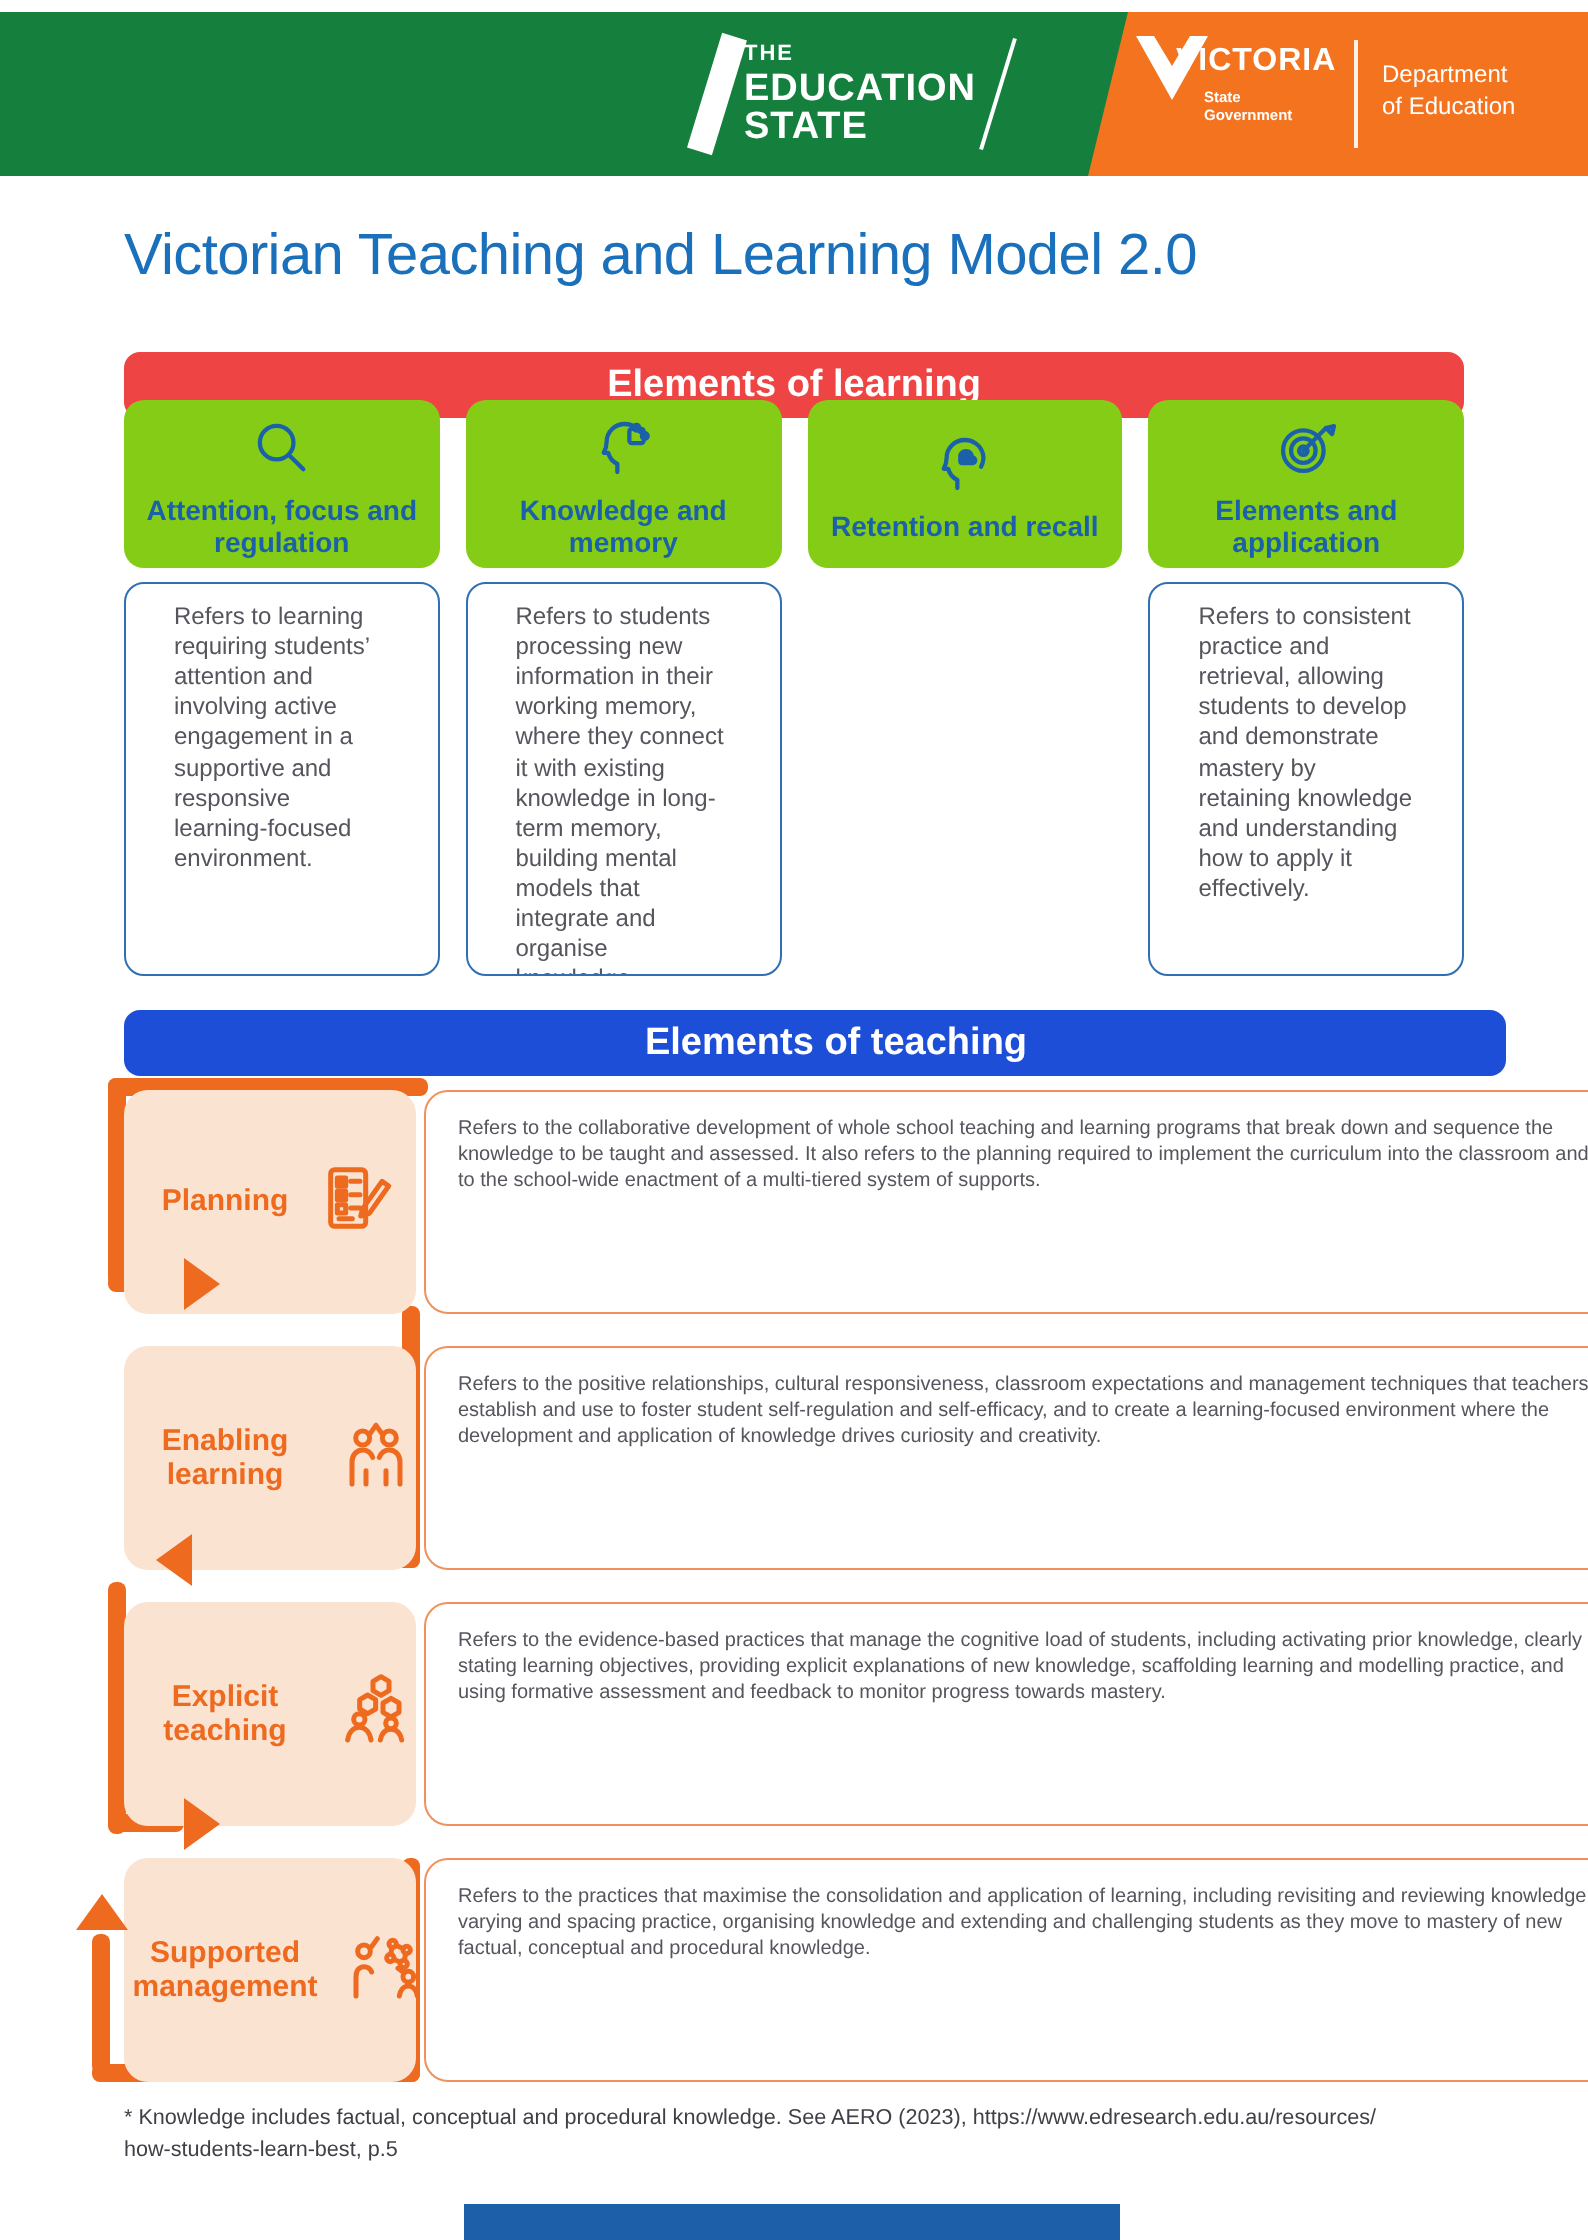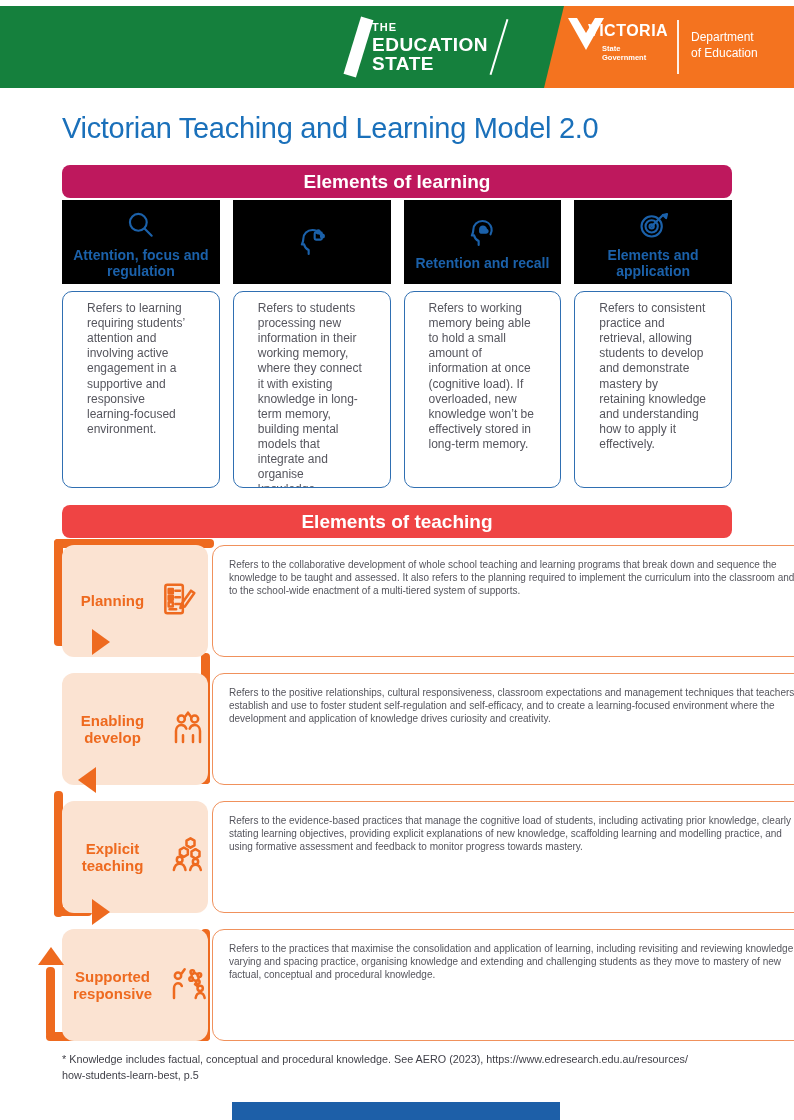--- a/index.html
+++ b/index.html
@@ -23,26 +23,26 @@
            clip-path:polygon(0 0,100% 0,50% 100%);}
   .vic-word{position:absolute;left:44px;top:16px;color:#fff;font-weight:bold;font-size:16px;letter-spacing:.5px;}
   .vic-sub{position:absolute;left:58px;top:38px;color:#fff;font-weight:bold;font-size:7.5px;line-height:1.2;white-space:pre-line;}
   .vic-div{position:absolute;left:133px;top:14px;width:2px;height:54px;background:#ffffff;opacity:.9;}
   .dept{position:absolute;left:147px;top:24px;color:#fff;font-size:12px;line-height:1.3;white-space:pre-line;}
 
   
   .title{position:absolute;left:62px;top:112px;font-size:29px;font-weight:normal;color:#1a70ba;letter-spacing:-.3px;}
   .banner{position:absolute;left:62px;width:670px;height:33px;border-radius:8px;color:#fff;
           display:flex;align-items:center;justify-content:center;font-size:19px;font-weight:bold;}
-  .banner.blue{top:165px;background:#be185d;}
-  .banner.orange{top:505px;background:#ef4444;}
+  .banner.blue{top:176px;background:#ef4444;}
+  .banner.orange{top:505px;background:#1d4ed8;padding-left:21px;}
 
   
   .learn{position:absolute;left:62px;top:200px;width:670px;display:grid;grid-template-columns:repeat(4,1fr);column-gap:13px;}
-  .lhead{background:#000000;border-radius:0;height:84px;display:flex;flex-direction:column;
+  .lhead{background:#84cc16;border-radius:10px;height:84px;display:flex;flex-direction:column;
          align-items:center;justify-content:center;gap:3px;padding-top:4px;box-sizing:border-box;}
   .lhead svg{width:32px;height:32px;stroke:#1b61aa;fill:none;stroke-width:1.6;stroke-linecap:round;stroke-linejoin:round;}
   .ltitle{color:#1b61aa;font-weight:bold;font-size:14px;text-align:center;line-height:1.12;padding:0 4px;}
   .lbody{margin-top:7px;background:#fff;border:1.6px solid #2f6fb2;border-radius:10px;height:197px;
          padding:9px 24px;font-size:12px;color:#55555d;line-height:1.26;box-sizing:border-box;overflow:hidden;}
 
   
   .teach{position:absolute;left:62px;top:545px;width:670px;height:500px;}
   .trow{position:absolute;left:0;width:670px;height:112px;}
   .tlabel{position:absolute;left:0;top:0;width:146px;height:112px;background:#fbe3d2;border-radius:12px;
@@ -113,35 +113,35 @@
     <div>
       <div class="lhead">
         <span>
           <svg viewBox="0 0 24 24">
               <path d="M9.5 21v-3c-1.8-.9-3-2.4-3.4-4.2H4.4c.8-1.5 1.1-2.6 1.1-4.2C5.5 6 8.5 3 12.3 3c2.4 0 4.5 1.2 5.8 3"></path>
               <rect x="14" y="4.8" width="5.4" height="5.4" rx="1"></rect>
               <circle cx="16.7" cy="4.4" r="1.1"></circle>
               <circle cx="19.8" cy="7.5" r="1.1"></circle>
             </svg>
         </span>
+        <div class="ltitle">Knowledge and memory</div>
       </div>
       <div class="lbody">Refers to students processing new information in their working memory, where they connect it with existing knowledge in long-term memory, building mental models that integrate and organise knowledge.</div>
     </div>
 
     <div>
       <div class="lhead">
         <span>
           <svg viewBox="0 0 24 24">
               <path d="M9.5 21v-3c-1.8-.9-3-2.4-3.4-4.2H4.4c.8-1.5 1.1-2.6 1.1-4.2C5.5 6 8.5 3 12.3 3c3.3 0 6 2.2 6.8 5.2.4 1.6.1 3.3-.7 4.8-.6 1.1-.9 2-(.9) 3"></path>
               <path d="M9.8 9.2c0-1.6 1.3-2.8 2.9-2.8 1.6 0 2.8 1.1 3 2.4.8.3 1.3 1 1.3 1.8 0 1.1-.9 1.9-2 1.9h-3.8c-.9 0-1.4-.7-1.4-1.6z" fill="#1b61aa" stroke="none"></path>
             </svg>
         </span>
         <div class="ltitle">Retention and recall</div>
       </div>
-      <div class="lbody">Refers to working memory being able to hold a small amount of information at once (cognitive load). If overloaded, new knowledge won’t be effectively stored in long-term memory.</div>
     </div>
 
     <div>
       <div class="lhead">
         <span>
           <svg viewBox="0 0 24 24">
               <circle cx="11" cy="13" r="7.6"></circle>
               <circle cx="11" cy="13" r="4.6"></circle>
               <circle cx="11" cy="13" r="1.6"></circle>
               <path d="M11 13L19.5 4.5"></path>
@@ -187,21 +187,21 @@
               <path d="M11 7h2.8M11 11h2.8M11 15h2.8M7.5 18.2h4"></path>
               <path d="M14.6 15.2l5.8-8.2 2 1.4-5.8 8.2-2.6.8z"></path>
             </svg>
         </span>
       </div>
       <div class="tdesc">Refers to the collaborative development of whole school teaching and learning programs that break down and sequence the knowledge to be taught and assessed. It also refers to the planning required to implement the curriculum into the classroom and to the school-wide enactment of a multi-tiered system of supports.</div>
     </div>
 
     <div class="trow" style="top:128px;">
       <div class="tlabel">
-        <div class="lab">Enabling develop</div>
+        <div class="lab">Enabling learning</div>
         <span>
           <svg viewBox="0 0 24 24">
               <circle cx="8" cy="7.2" r="2.1"></circle>
               <circle cx="16" cy="7.2" r="2.1"></circle>
               <path d="M10 6.2L12 3.4M14 6.2L12 3.4"></path>
               <path d="M4.8 21v-6.6c0-2 1.3-3.6 3.2-3.6 1.4 0 2.5.9 3 2.2M19.2 21v-6.6c0-2-1.3-3.6-3.2-3.6-1.4 0-2.5.9-3 2.2"></path>
               <path d="M9 21v-4M15 21v-4"></path>
             </svg>
         </span>
       </div>
@@ -221,21 +221,21 @@
               <circle cx="16.5" cy="16" r="1.6"></circle>
               <path d="M13.3 21c.4-1.9 1.5-3.2 3.2-3.2 1.7 0 2.8 1.3 3.2 3.2"></path>
             </svg>
         </span>
       </div>
       <div class="tdesc">Refers to the evidence-based practices that manage the cognitive load of students, including activating prior knowledge, clearly stating learning objectives, providing explicit explanations of new knowledge, scaffolding learning and modelling practice, and using formative assessment and feedback to monitor progress towards mastery.</div>
     </div>
 
     <div class="trow" style="top:384px;">
       <div class="tlabel">
-        <div class="lab">Supported responsive</div>
+        <div class="lab">Supported management</div>
         <span>
           <svg viewBox="0 0 24 24">
               <circle cx="6" cy="7.6" r="1.9"></circle>
               <path d="M3.6 21v-5.8c0-1.8 1-3 2.4-3 1.1 0 1.9.6 2.3 1.6M8.3 6.2L10 3.8"></path>
               <circle cx="14.6" cy="5.4" r="1.1"></circle>
               <circle cx="18.8" cy="7.2" r="1.1"></circle>
               <circle cx="13.9" cy="9.6" r="1.1"></circle>
               <circle cx="17.9" cy="11.4" r="1.1"></circle>
               <path d="M15.6 5.8l2.2 1M14.3 6.4l-.2 2.1M18.5 8.3l-.4 2M14.9 10l2 .9"></path>
               <circle cx="19.3" cy="15.2" r="1.6"></circle>

